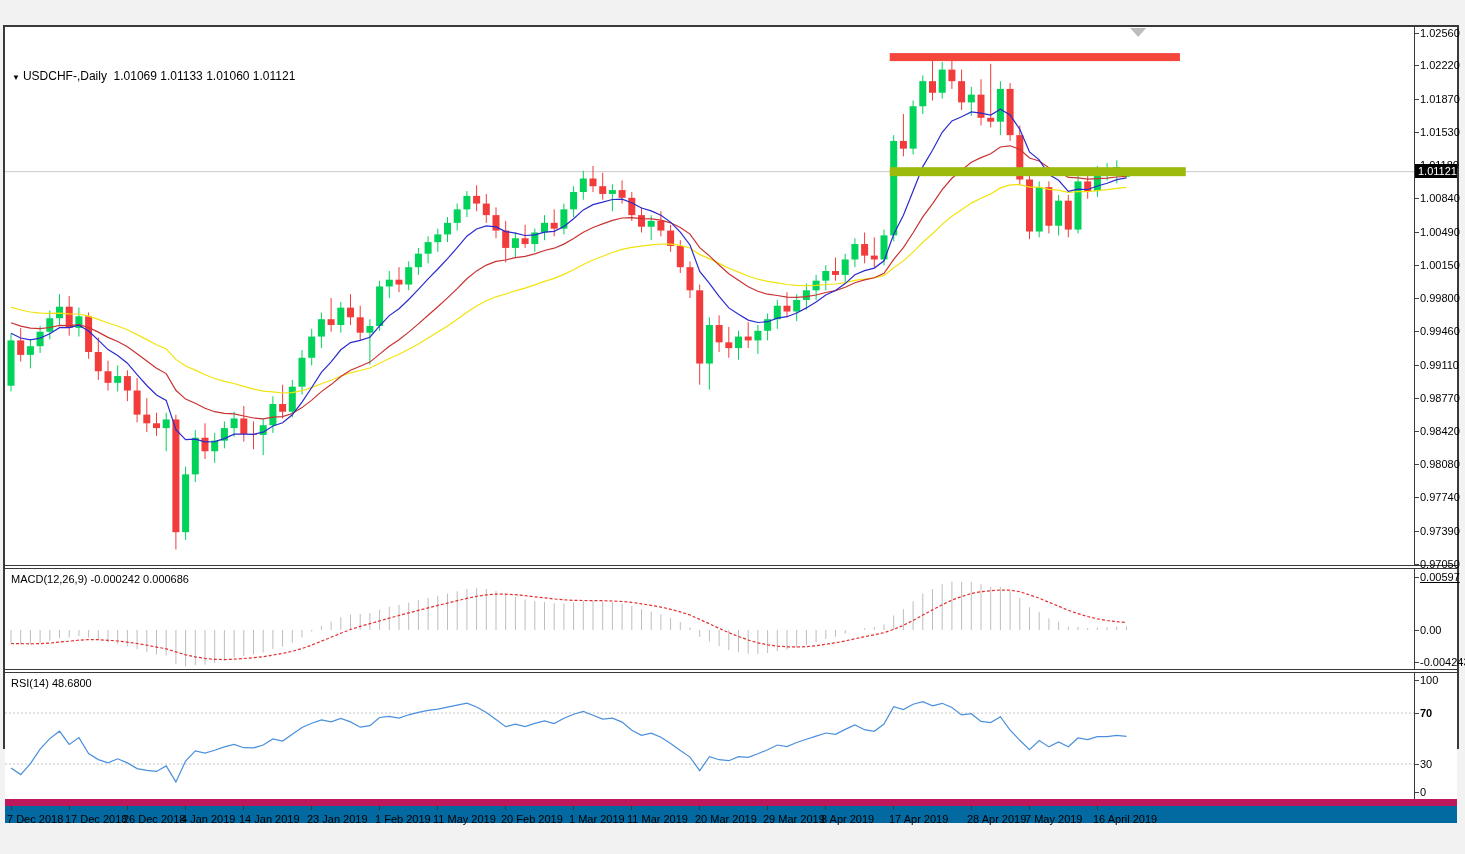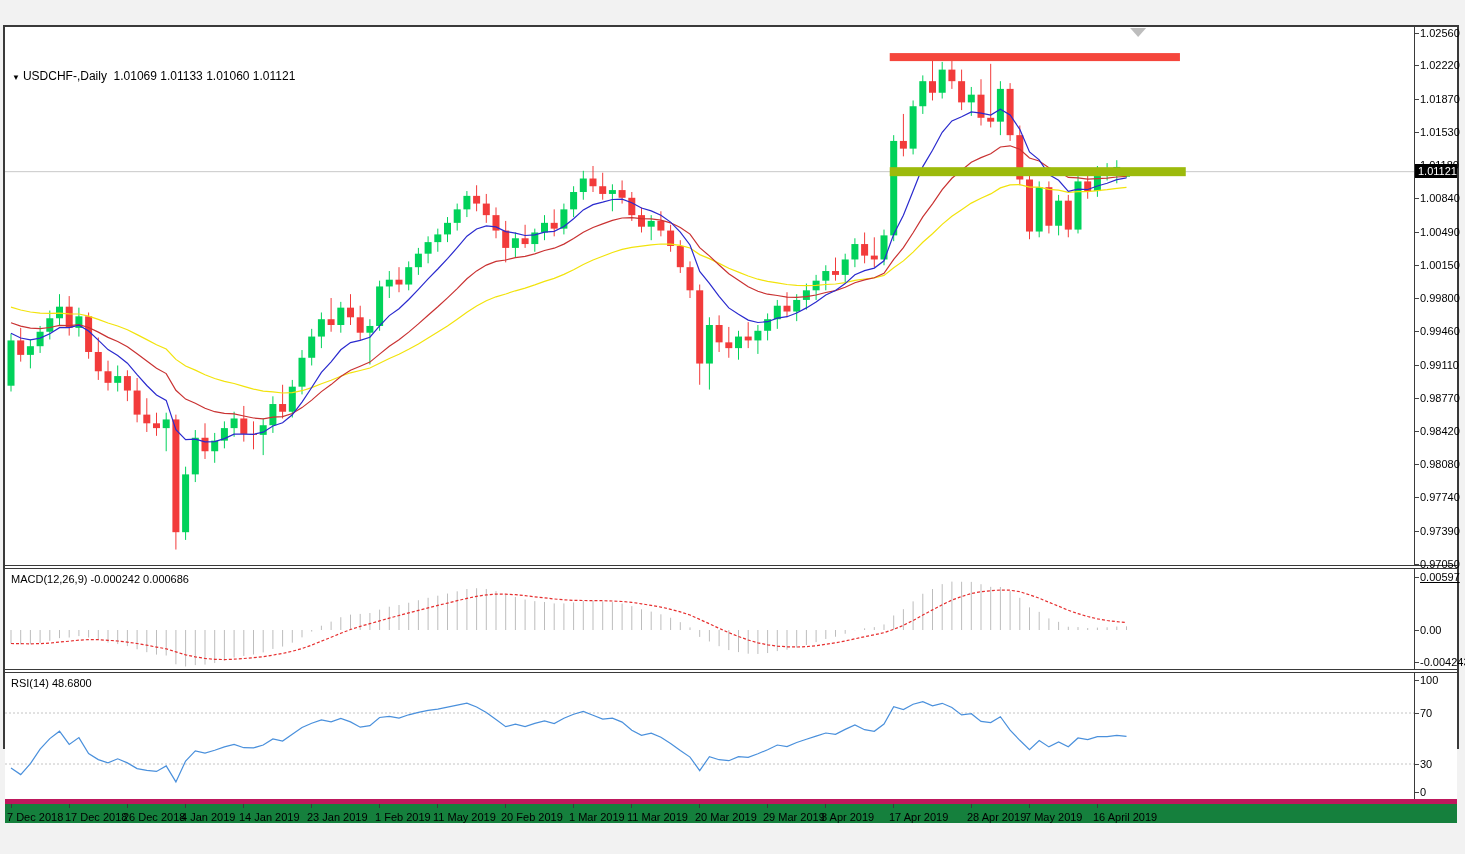--- a/index.html
+++ b/index.html
@@ -23,21 +23,21 @@
   .split{height:4px;background:#fff;border-top:1px solid #3a3a3a;border-bottom:1px solid #3a3a3a;box-sizing:border-box;}
   .axis{position:absolute;top:0;right:0;bottom:0;width:42px;border-left:1px solid #3a3a3a;background:#fff;
         font-size:11px;color:#000;}
   .albl{position:absolute;left:5px;white-space:nowrap;}
   .atick{position:absolute;left:0;width:4px;height:1px;background:#444;}
   .cur{position:absolute;left:0;right:0;height:14px;background:#000;color:#fff;font-size:11px;
        padding:1px 0 0 3px;box-sizing:border-box;white-space:nowrap;}
   .title{position:absolute;left:7px;top:22px;font-size:12px;color:#000;white-space:nowrap;z-index:3;margin-top:20px;}
   .tri{font-size:8px;color:#000;margin-right:3px;}
   .indlbl{position:absolute;left:6px;top:4px;font-size:11px;color:#000;white-space:nowrap;z-index:3;}
-  .dateaxis{position:relative;height:24px;background:#15803d;border-top:5px solid #be185d;box-sizing:border-box;}
+  .dateaxis{position:relative;height:24px;background:#0369a1;border-top:7px solid #be185d;box-sizing:border-box;}
   .dtick{position:absolute;top:0;width:1px;height:4px;background:#3a3a3a;}
   .dlbl{position:absolute;top:7px;font-size:11px;color:#000;white-space:nowrap;}
   
   .tabbar{position:absolute;left:3px;top:826px;width:1456px;height:23px;background:#ededed;
           display:flex;align-items:flex-end;padding-left:10px;box-sizing:border-box;}
   .tab{height:21px;line-height:20px;padding:0 15px;font-size:12px;color:#2e2e2e;border-right:1px solid #979797;
        box-sizing:border-box;background:transparent;}
   .tab.active{background:#ffffff;border:1px solid #4a4a4a;border-bottom:0;font-weight:bold;color:#000;}
 </style>
 </head>
@@ -474,21 +474,21 @@
     <div class="pane" id="rsi-pane">
       <svg id="rsi-svg" width="1409" height="126">
           <line x1="0" y1="40" x2="1409" y2="40" stroke="#c4c4c4" stroke-width="1" stroke-dasharray="2 2"></line>
           <line x1="0" y1="91" x2="1409" y2="91" stroke="#c4c4c4" stroke-width="1" stroke-dasharray="2 2"></line>
           <polyline points="6,95.1 15.7,101.6 25.4,90.7 35.099999999999994,76.1 44.8,65.6 54.5,58.2 64.19999999999999,71.4 73.89999999999999,64.6 83.6,80.5 93.3,86.6 103,89.8 112.69999999999999,85.8 122.39999999999999,89.9 132.1,95.6 141.79999999999998,97.4 151.5,98.4 161.2,92.9 170.89999999999998,108.9 180.6,88.0 190.29999999999998,77.8 200,80.1 209.7,77.3 219.39999999999998,73.9 229.1,71.4 238.79999999999998,74.7 248.49999999999997,74.9 258.2,72.0 267.9,65.9 277.59999999999997,68.0 287.29999999999995,61.2 297,54.5 306.7,50.2 316.4,46.9 326.09999999999997,48.8 335.79999999999995,45.5 345.5,48.9 355.2,54.2 364.9,52.6 374.59999999999997,44.5 384.29999999999995,43.3 394,45.1 403.7,41.8 413.4,39.4 423.09999999999997,37.4 432.79999999999995,36.1 442.49999999999994,34.2 452.2,32.1 461.9,30.1 471.59999999999997,34.0 481.29999999999995,39.6 490.99999999999994,46.6 500.7,53.7 510.4,51.2 520.0999999999999,53.6 529.8,50.4 539.5,47.8 549.1999999999999,50.5 558.9,45.3 568.5999999999999,41.3 578.3,38.4 588,42.3 597.6999999999999,46.1 607.4,45.1 617.0999999999999,49.1 626.8,57.3 636.5,62.3 646.1999999999999,60.1 655.9,64.3 665.5999999999999,70.4 675.3,77.6 685,84.1 694.6999999999999,97.6 704.4,83.7 714.0999999999999,86.7 723.8,87.7 733.5,83.6 743.1999999999999,84.4 752.9,80.8 762.5999999999999,76.7 772.3,72.0 782,73.6 791.6999999999999,69.5 801.4,66.2 811.0999999999999,63.1 820.8,60.0 830.4999999999999,61.4 840.1999999999999,56.4 849.9,51.9 859.5999999999999,56.7 869.3,58.3 878.9999999999999,51.0 888.6999999999999,33.6 898.4,36.5 908.0999999999999,31.2 917.8,28.6 927.4999999999999,32.8 937.1999999999999,30.3 946.9,34.5 956.5999999999999,41.9 966.3,40.7 975.9999999999999,48.4 985.6999999999999,49.6 995.4,43.7 1005.0999999999999,57.2 1014.8,67.3 1024.5,76.6 1034.1999999999998,67.6 1043.8999999999999,73.9 1053.6,69.0 1063.3,73.7 1073,65.0 1082.6999999999998,66.6 1092.3999999999999,63.6 1102.1,63.6 1111.8,62.3 1121.5,63.3" fill="none" stroke="#4a90dc" stroke-width="1.2"></polyline>
         </svg>
       <div class="axis" id="rsi-axis">
           <div class="atick" style="top: 7px;"></div>
           <div class="albl" style="top: 1px;">100</div>
           <div class="atick" style="top: 40px;"></div>
-          <div class="albl" style="top: 34px;">70</div>
+          <div class="albl" style="top: 34px; font-weight: bold;">70</div>
           <div class="atick" style="top: 91px;"></div>
           <div class="albl" style="top: 85px;">30</div>
           <div class="atick" style="top: 119px;"></div>
           <div class="albl" style="top: 113px;">0</div>
         </div>
       <div class="indlbl">
         <span>RSI(14)</span>
         <span>48.6800</span>
       </div>
     </div>

